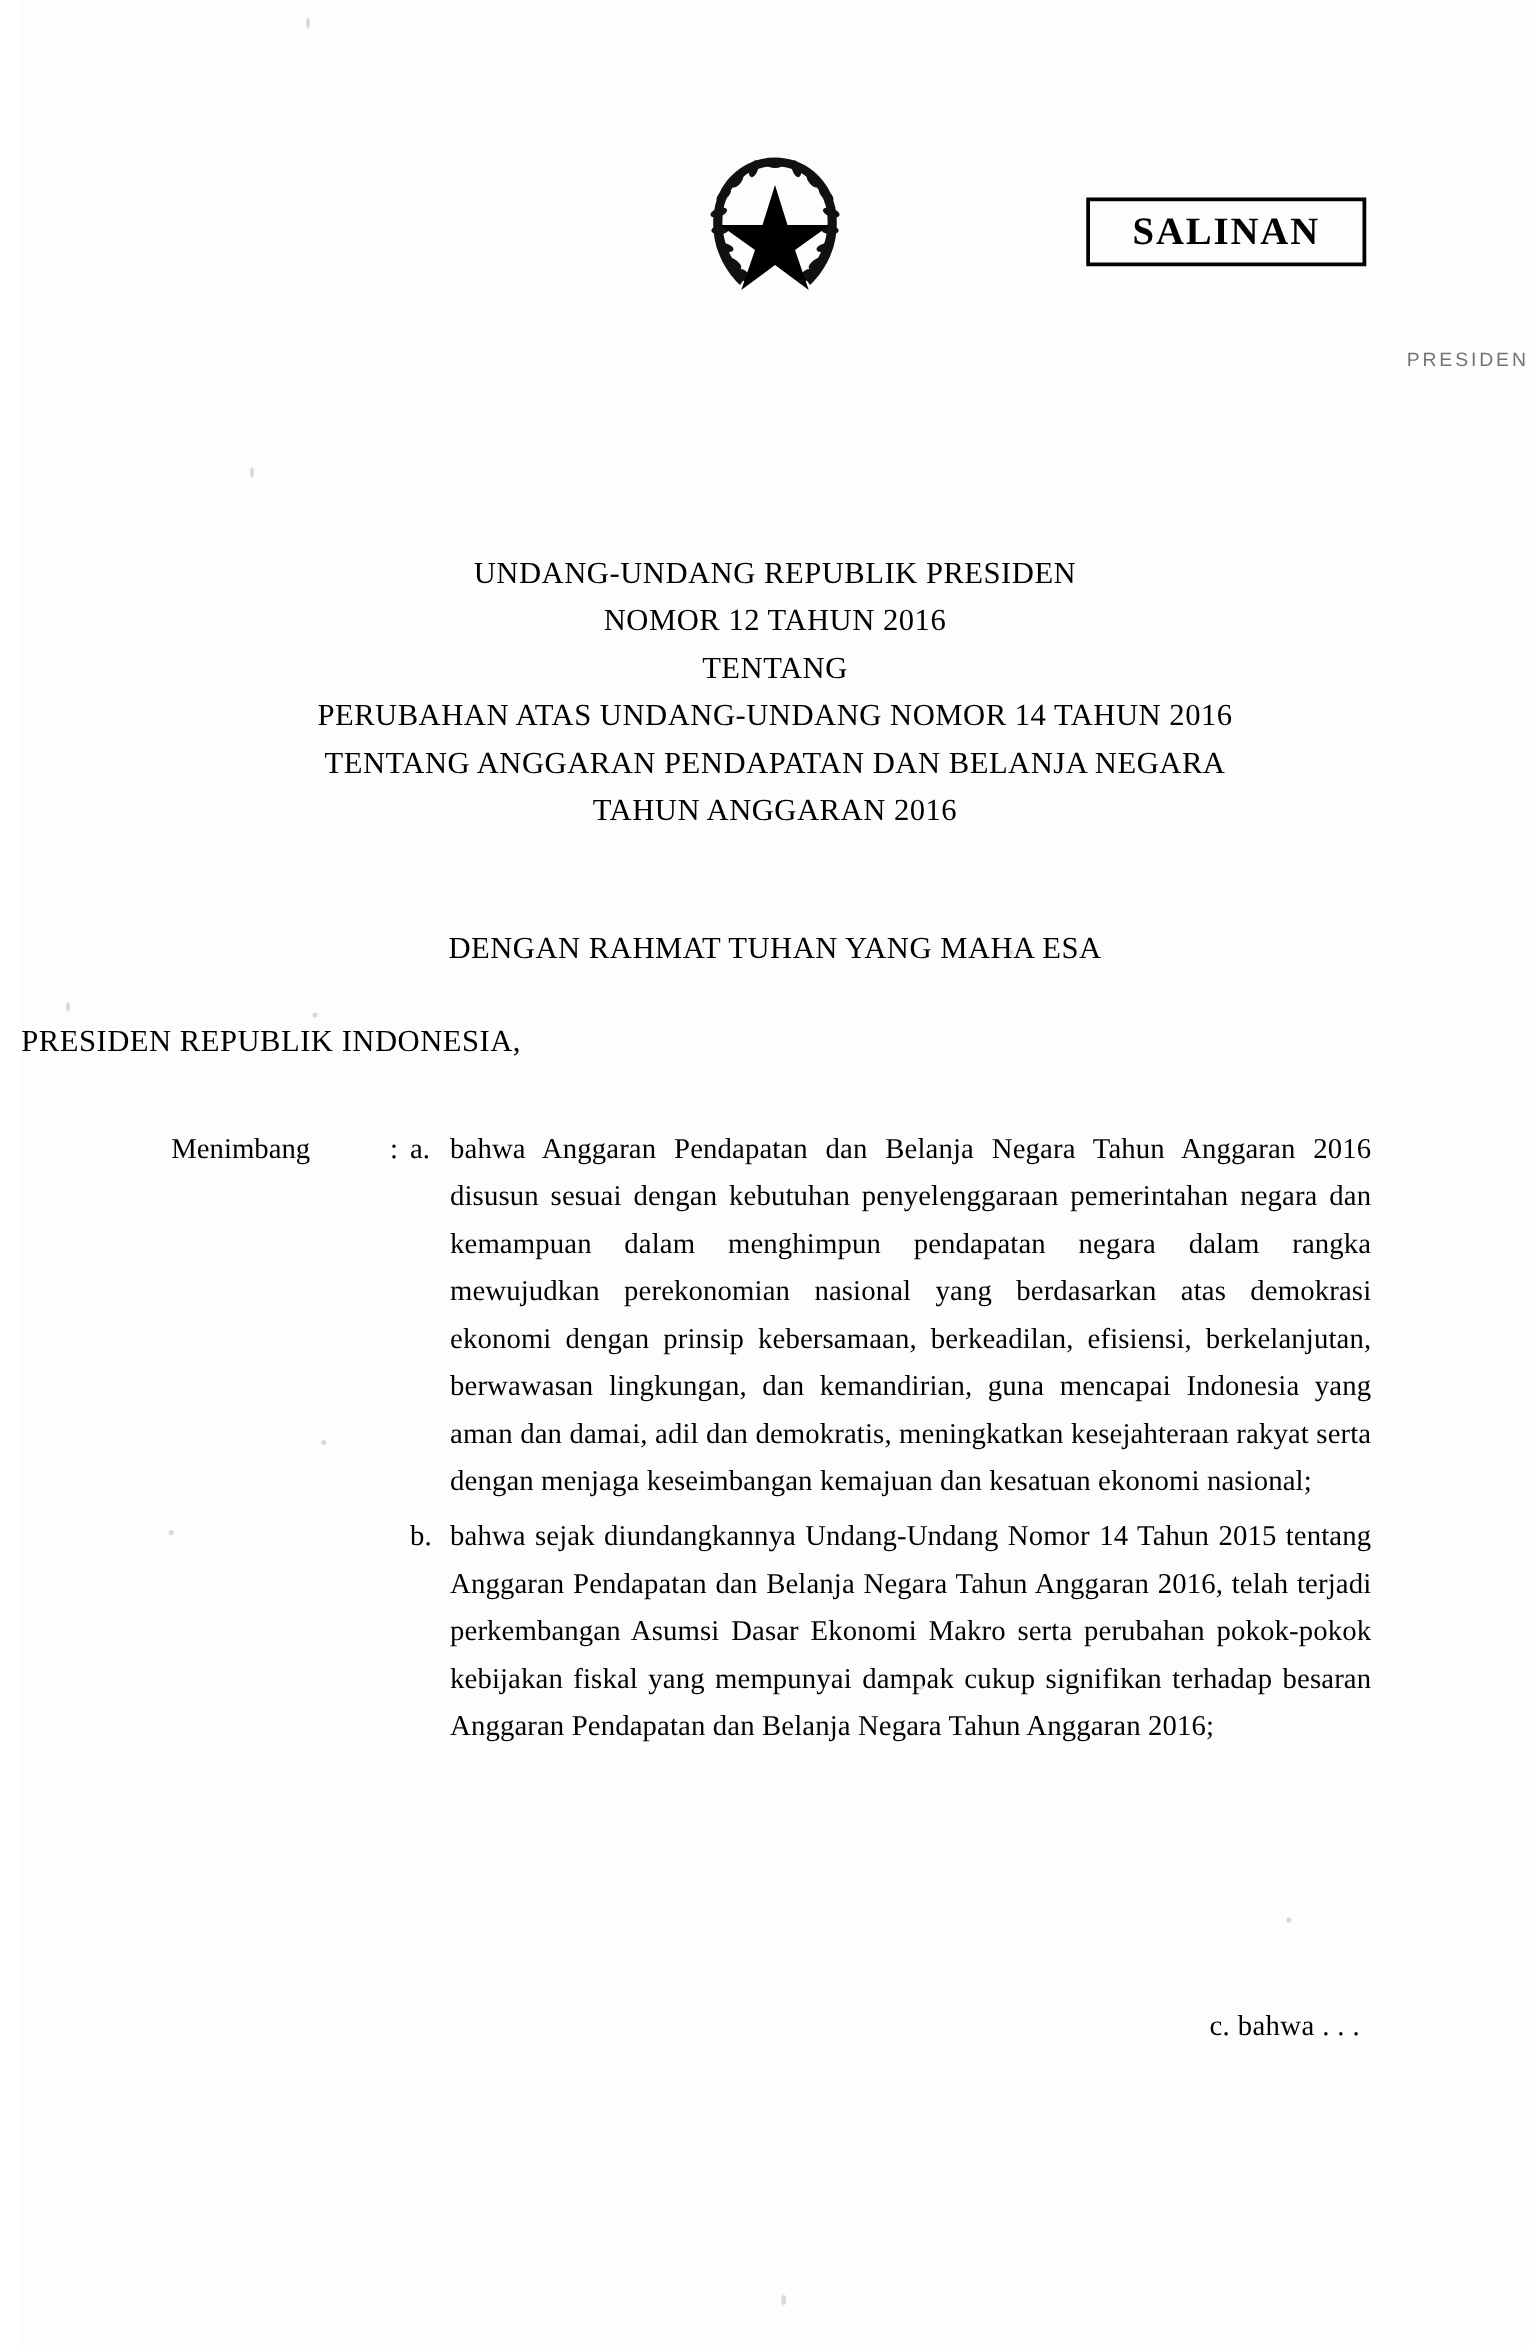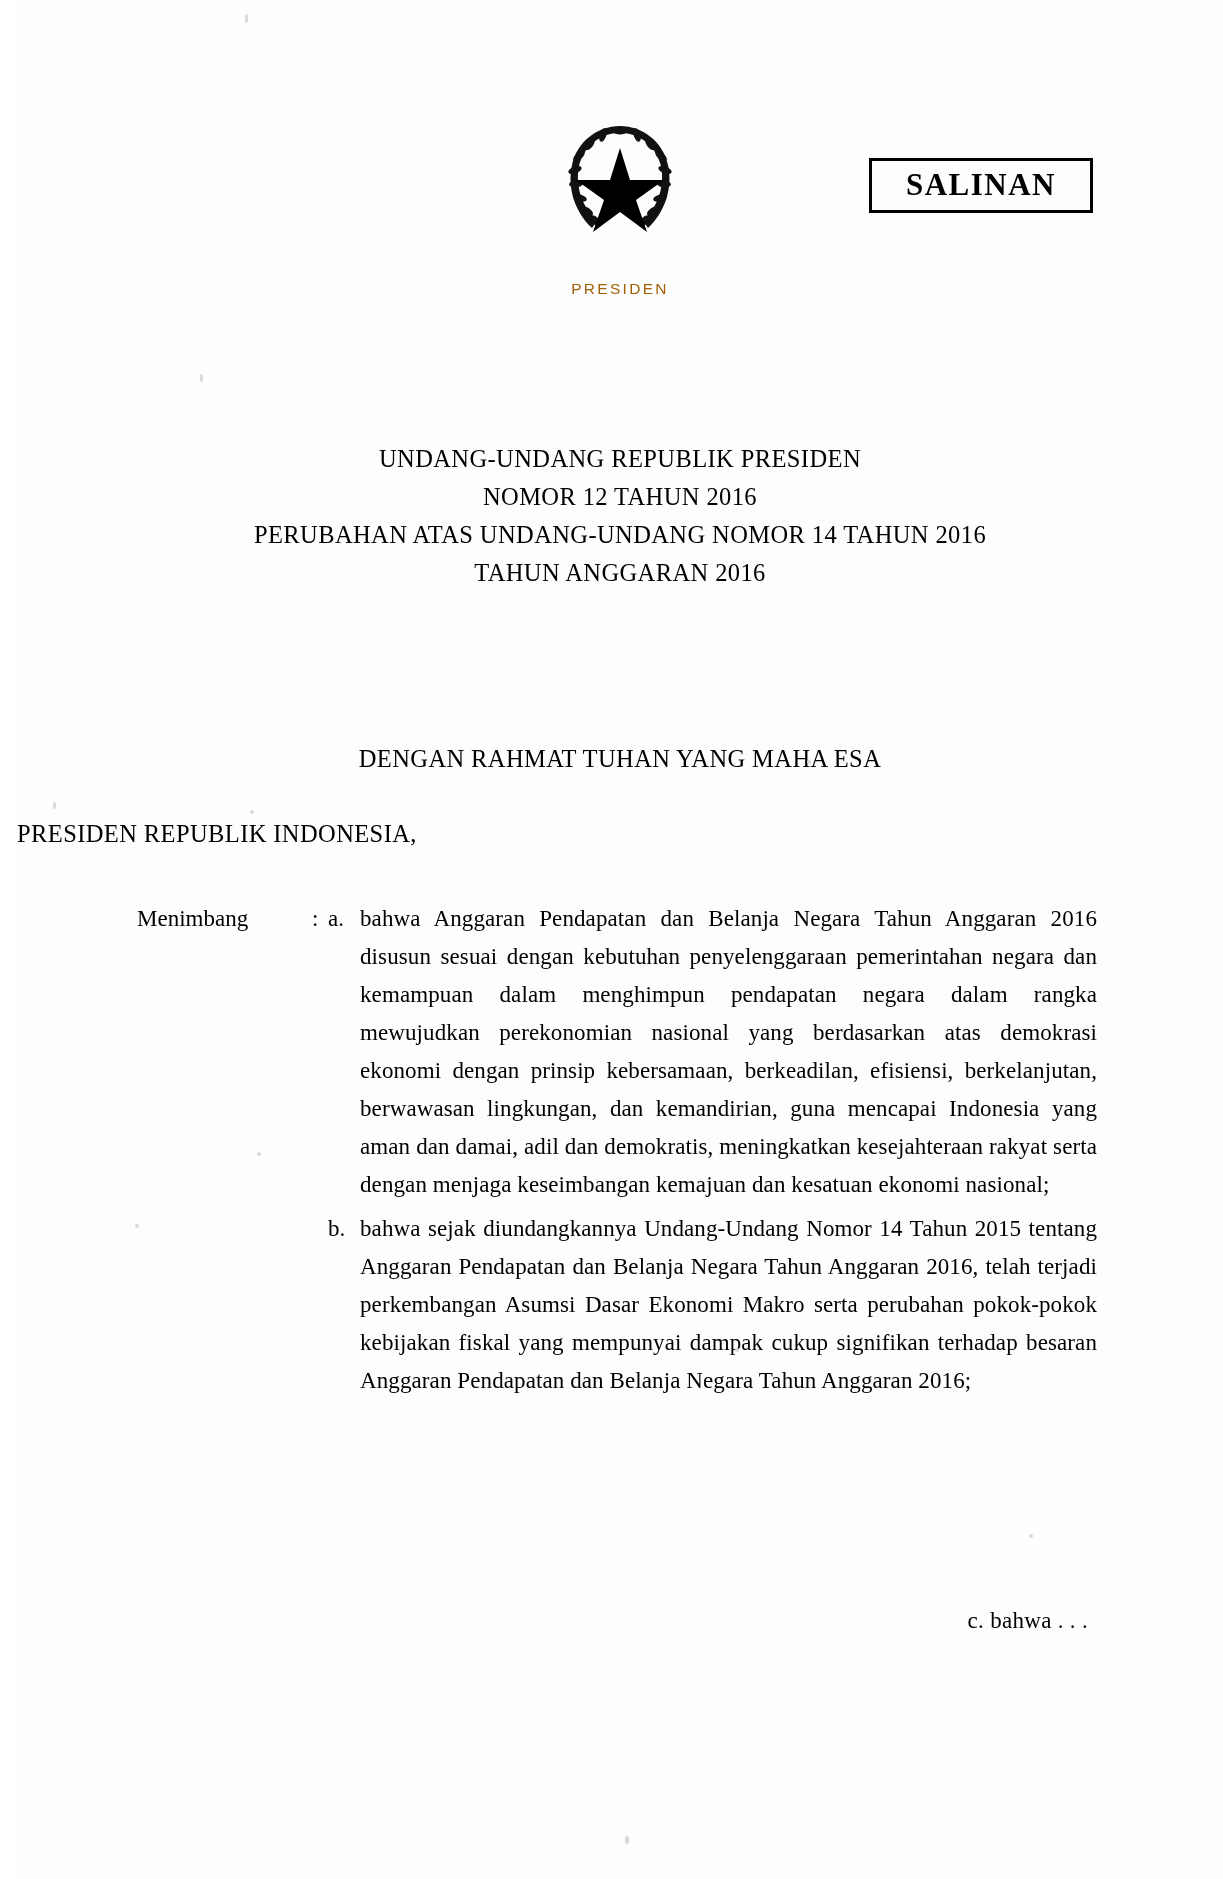--- a/index.html
+++ b/index.html
@@ -51,26 +51,26 @@
     font-weight: bold;
     font-size: 31px;
     letter-spacing: 1.5px;
     line-height: 1;
   }
 
   .presiden-line {
     position: absolute;
     top: 158px;
     width: 100%;
-    text-align: center;
+    text-align: right;
     font-family: "Liberation Sans", sans-serif;
     font-size: 15.5px;
     letter-spacing: 2.3px;
     line-height: 1.45;
-    color: #a16207;
+    color: #737373;
   }
 
   
   .title-block {
     position: absolute;
     top: 440px;
     left: 0;
     width: 100%;
     text-align: center;
     font-size: 24.5px;
@@ -201,21 +201,23 @@
     <div class="salinan-box">SALINAN</div>
 
     <div class="presiden-line">
       <div>PRESIDEN</div>
     </div>
   </div>
 
   <div class="title-block">
     <span class="ttl">UNDANG-UNDANG REPUBLIK PRESIDEN</span>
     <span class="ttl">NOMOR 12 TAHUN 2016</span>
+    <span class="ttl">TENTANG</span>
     <span class="ttl">PERUBAHAN ATAS UNDANG-UNDANG NOMOR 14 TAHUN 2016</span>
+    <span class="ttl">TENTANG ANGGARAN PENDAPATAN DAN BELANJA NEGARA</span>
     <span class="ttl">TAHUN ANGGARAN 2016</span>
   </div>
 
   <div class="rahmat">DENGAN RAHMAT TUHAN YANG MAHA ESA</div>
   <div class="presiden-ri">PRESIDEN REPUBLIK INDONESIA,</div>
 
   <div class="considering">
     <div class="clause-row">
       <div class="clause-label">Menimbang</div>
       <div class="clause-colon">:</div>

